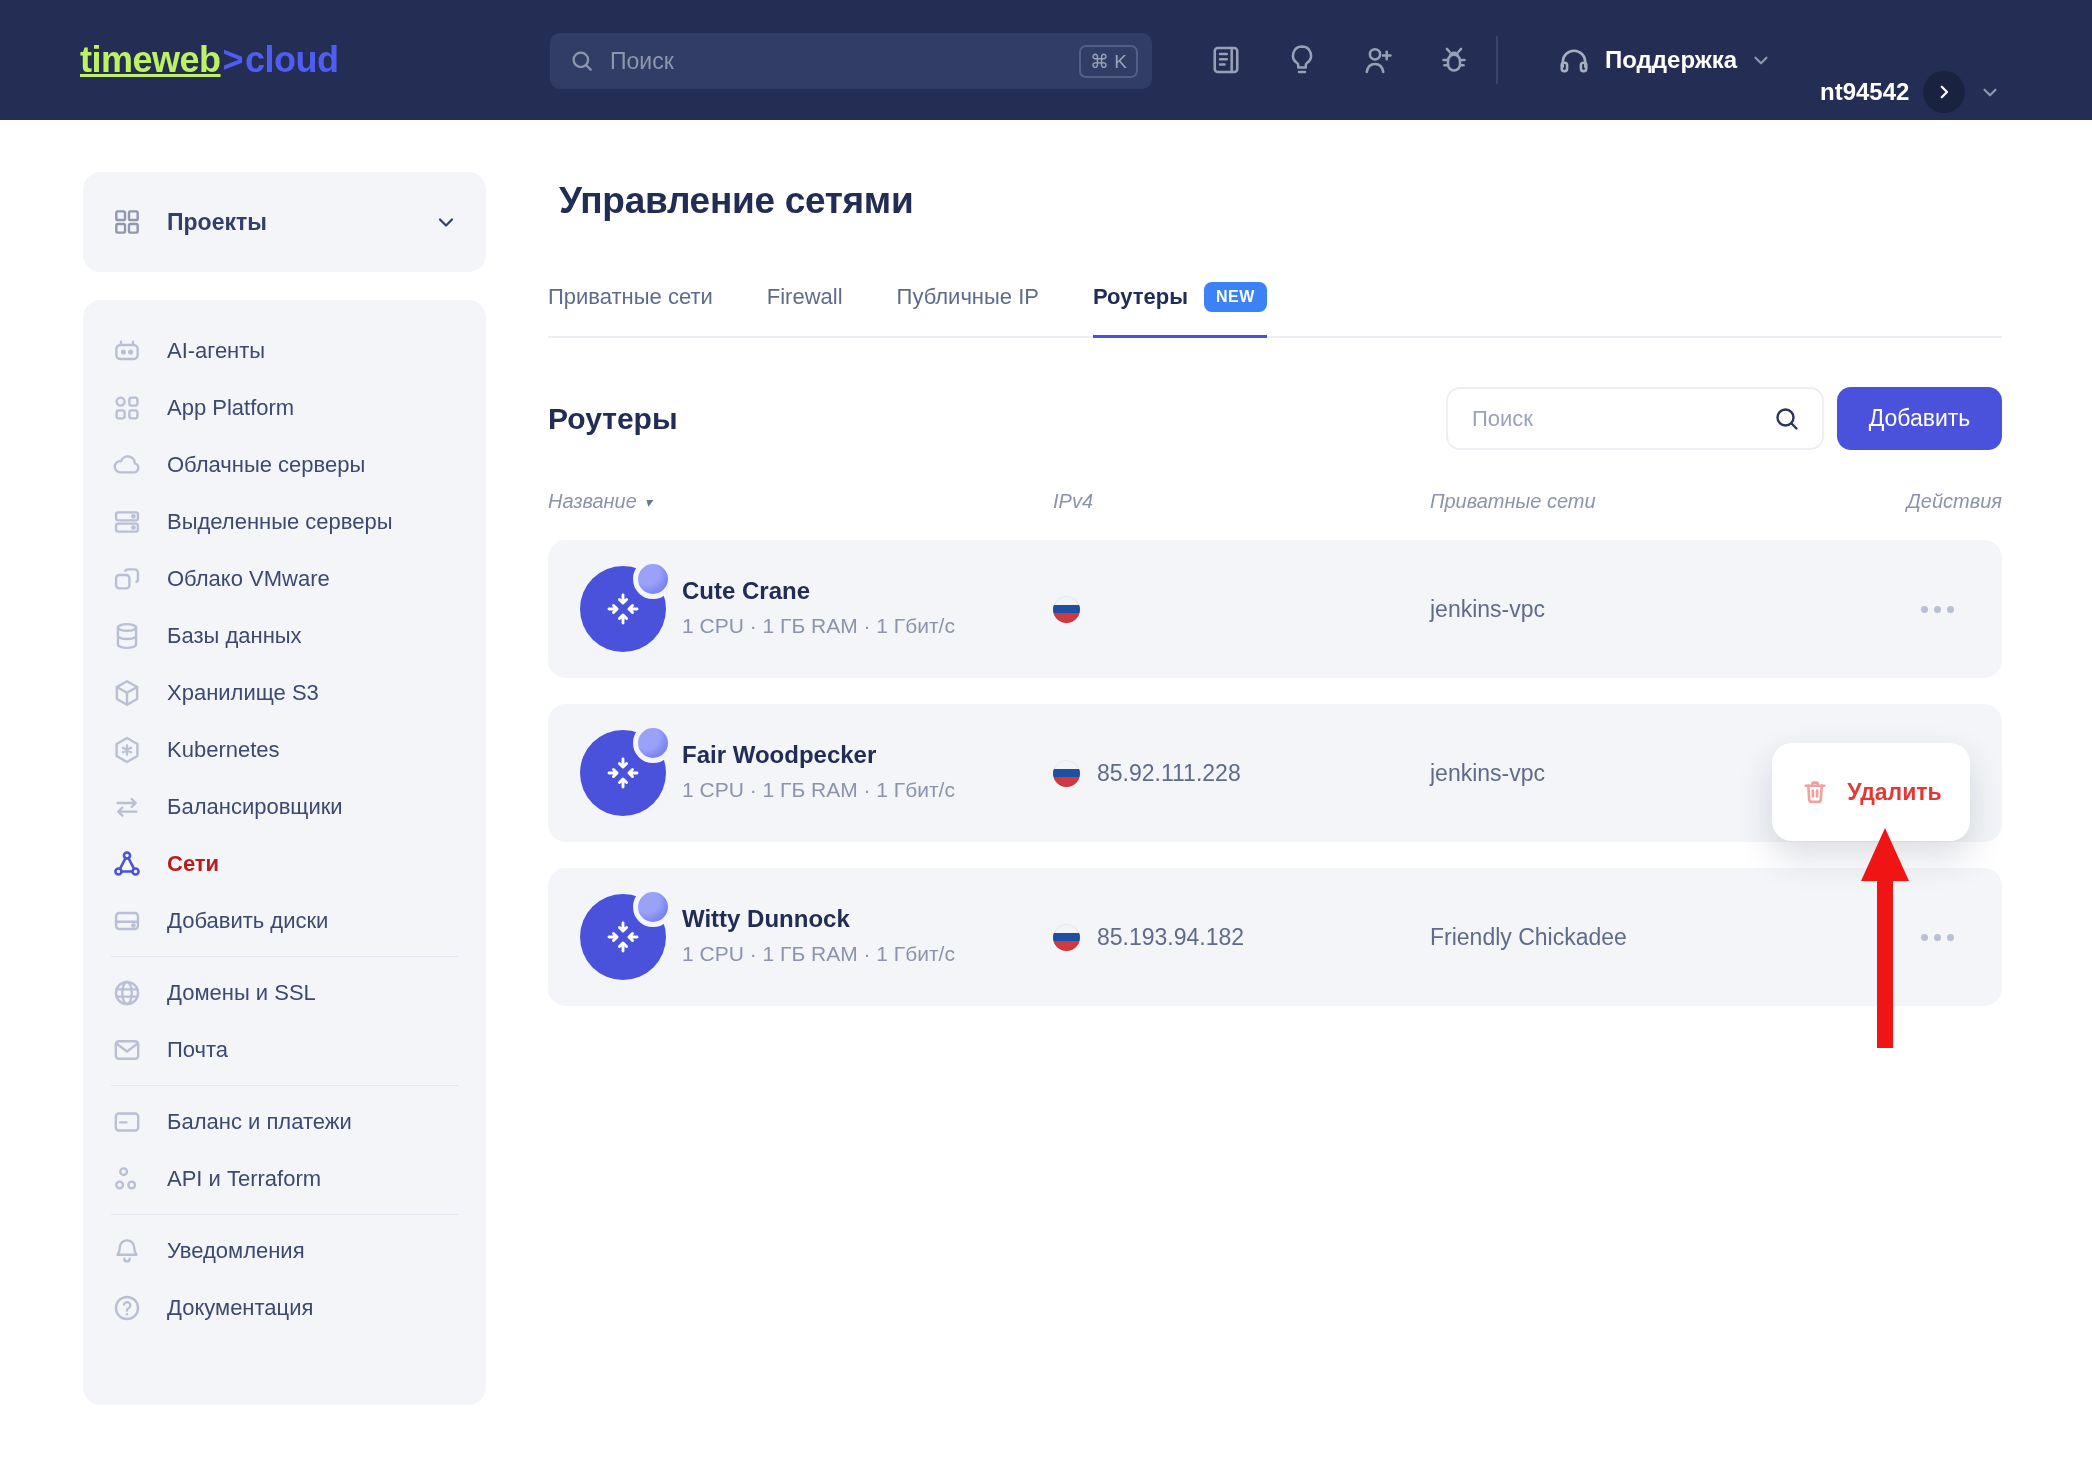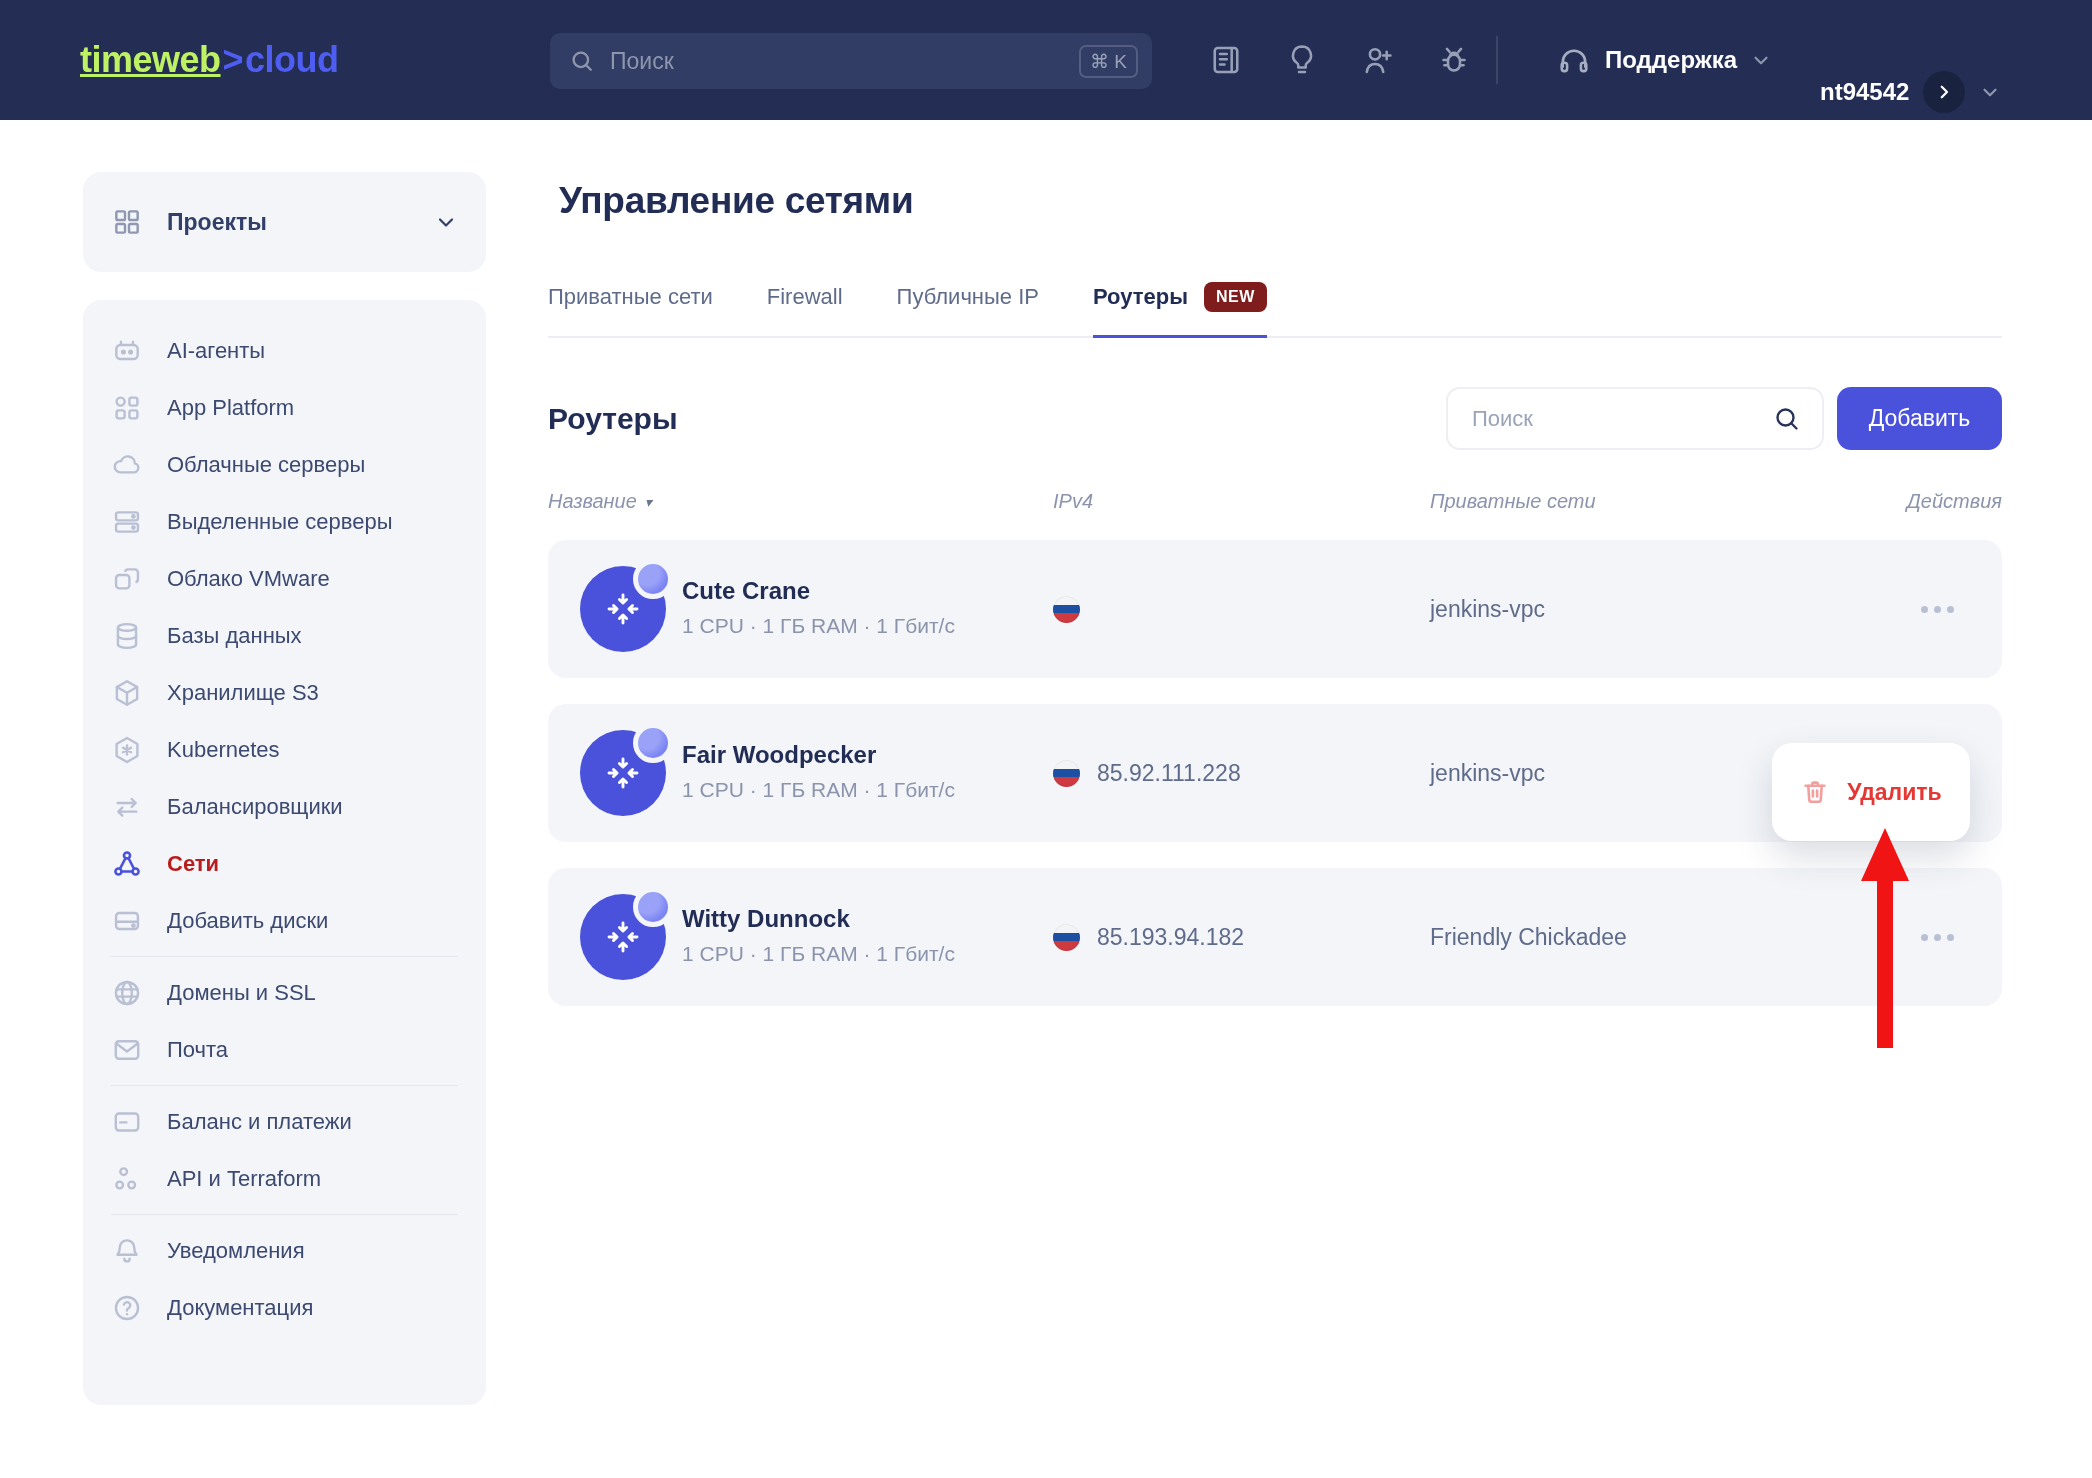--- a/index.html
+++ b/index.html
@@ -39,21 +39,21 @@
   .sitem.active .icn { color:#4a52db; }
   .sitem.active { color:#b91c1c; font-weight:600; }
   .sdiv { height:1px; background:#e3e6ee; margin:7px 28px; }
 
   
   .page-title { position:absolute; left:536px; top:180px; font-size:37px; font-weight:800; color:#222d55; letter-spacing:-0.3px;margin-left:23px; }
   .tabs { position:absolute; left:548px; top:258px; width:1454px; height:80px; display:flex; align-items:center; gap:54px; border-bottom:2px solid #eceef3; }
   .tab { font-size:22px; color:#5f6b8a; display:flex; align-items:center; gap:16px; height:100%; position:relative; cursor:pointer; }
   .tab.active { color:#222d55; font-weight:700; }
   .tab.active::after { content:""; position:absolute; left:0; right:0; bottom:-2px; height:3px; background:#4a52db; }
-  .badge { background:#7f1d1d; color:#ffffff; font-size:16px; font-weight:700; padding:6px 12px; border-radius:8px; letter-spacing:0.5px; }
+  .badge { background:#3b82f6; color:#ffffff; font-size:16px; font-weight:700; padding:6px 12px; border-radius:8px; letter-spacing:0.5px; }
 
   .section-title { position:absolute; left:548px; top:402px; font-size:30px; font-weight:800; color:#222d55; }
   .sec-search { position:absolute; left:1446px; top:387px; width:378px; height:63px; background:#ffffff; border:2px solid #edeff4; border-radius:14px; display:flex; align-items:center; padding:0 20px 0 24px; }
   .sec-search .ph { color:#9aa3ba; font-size:22px; }
   .sec-search .mag { margin-left:auto; color:#273358; }
   .add-btn { position:absolute; left:1837px; top:387px; width:165px; height:63px; background:#4a52db; border:none; border-radius:14px; color:#ffffff; font-size:23px; font-family:inherit; cursor:pointer; display:flex; align-items:center; justify-content:center; }
 
   .thead { position:absolute; left:548px; top:490px; width:1454px; height:26px; font-size:20px; color:#8b94ac; }
   .th { position:absolute; top:0;font-style:italic; }
   .th-name { left:0; display:flex; align-items:center; gap:8px; }

